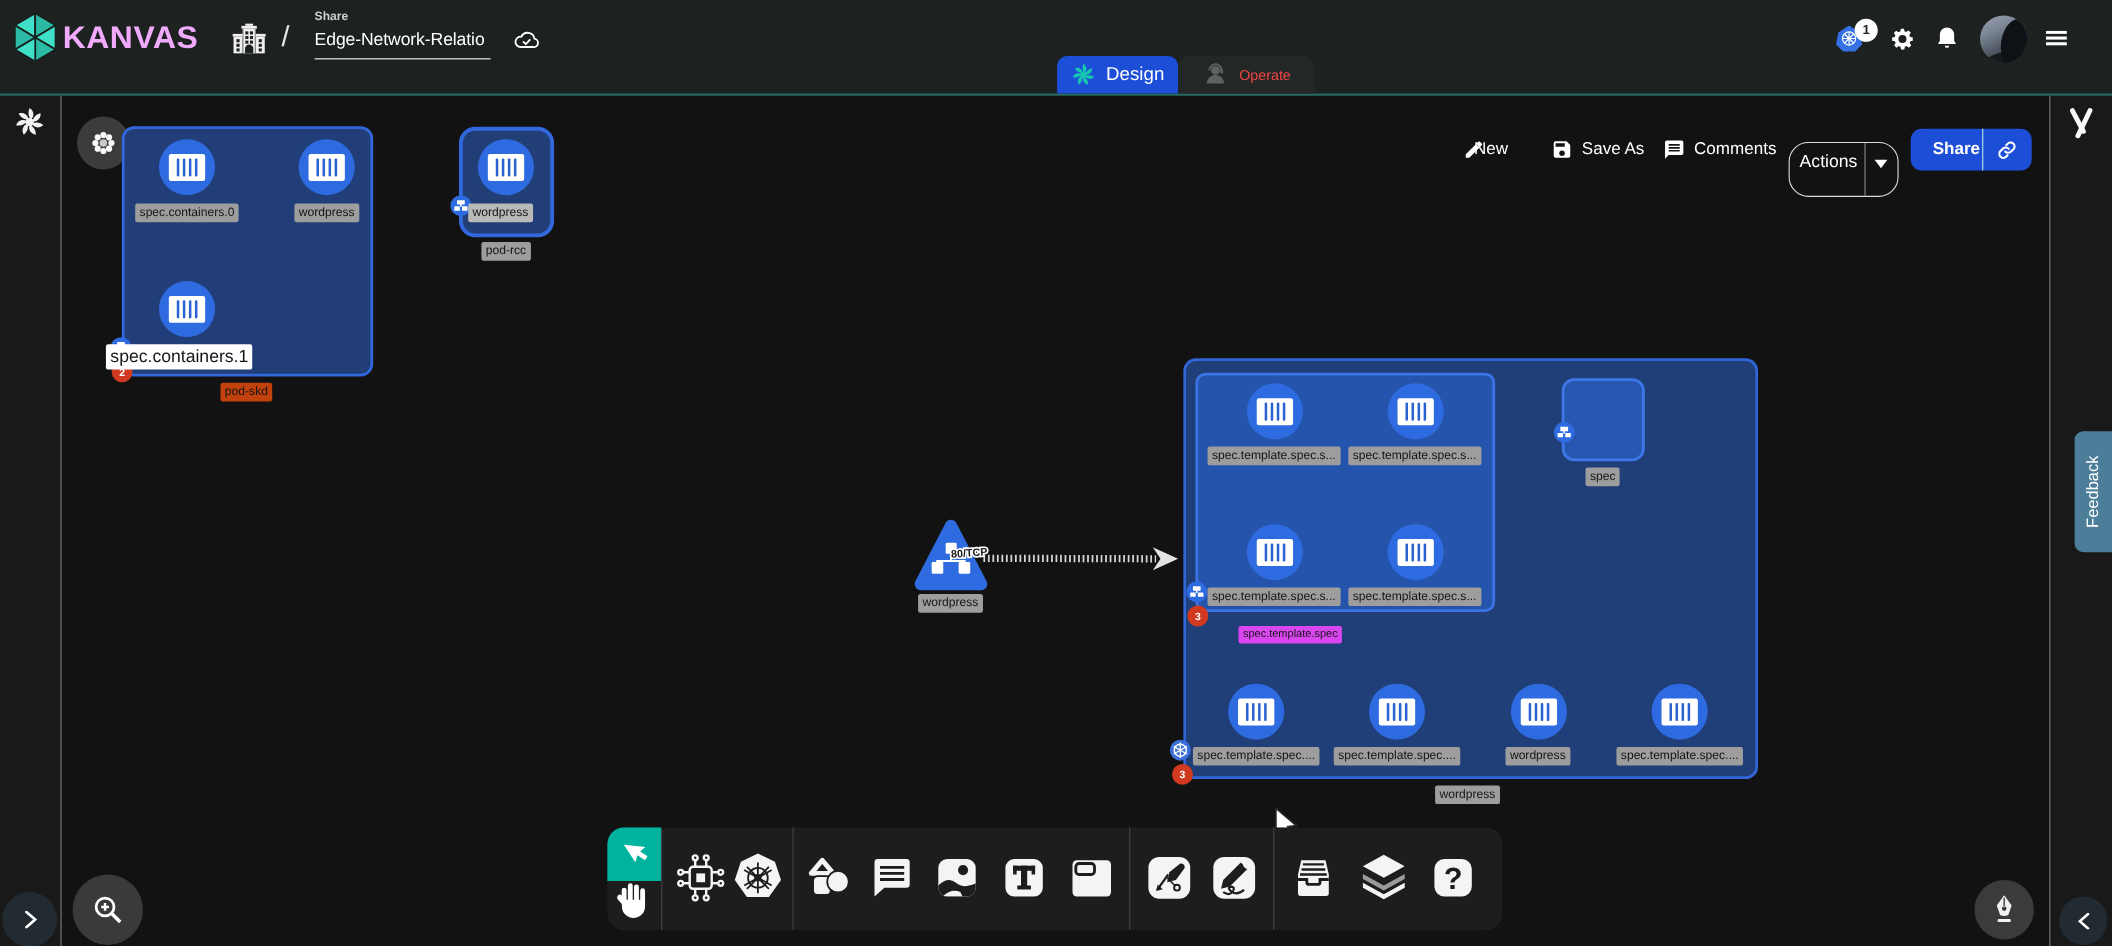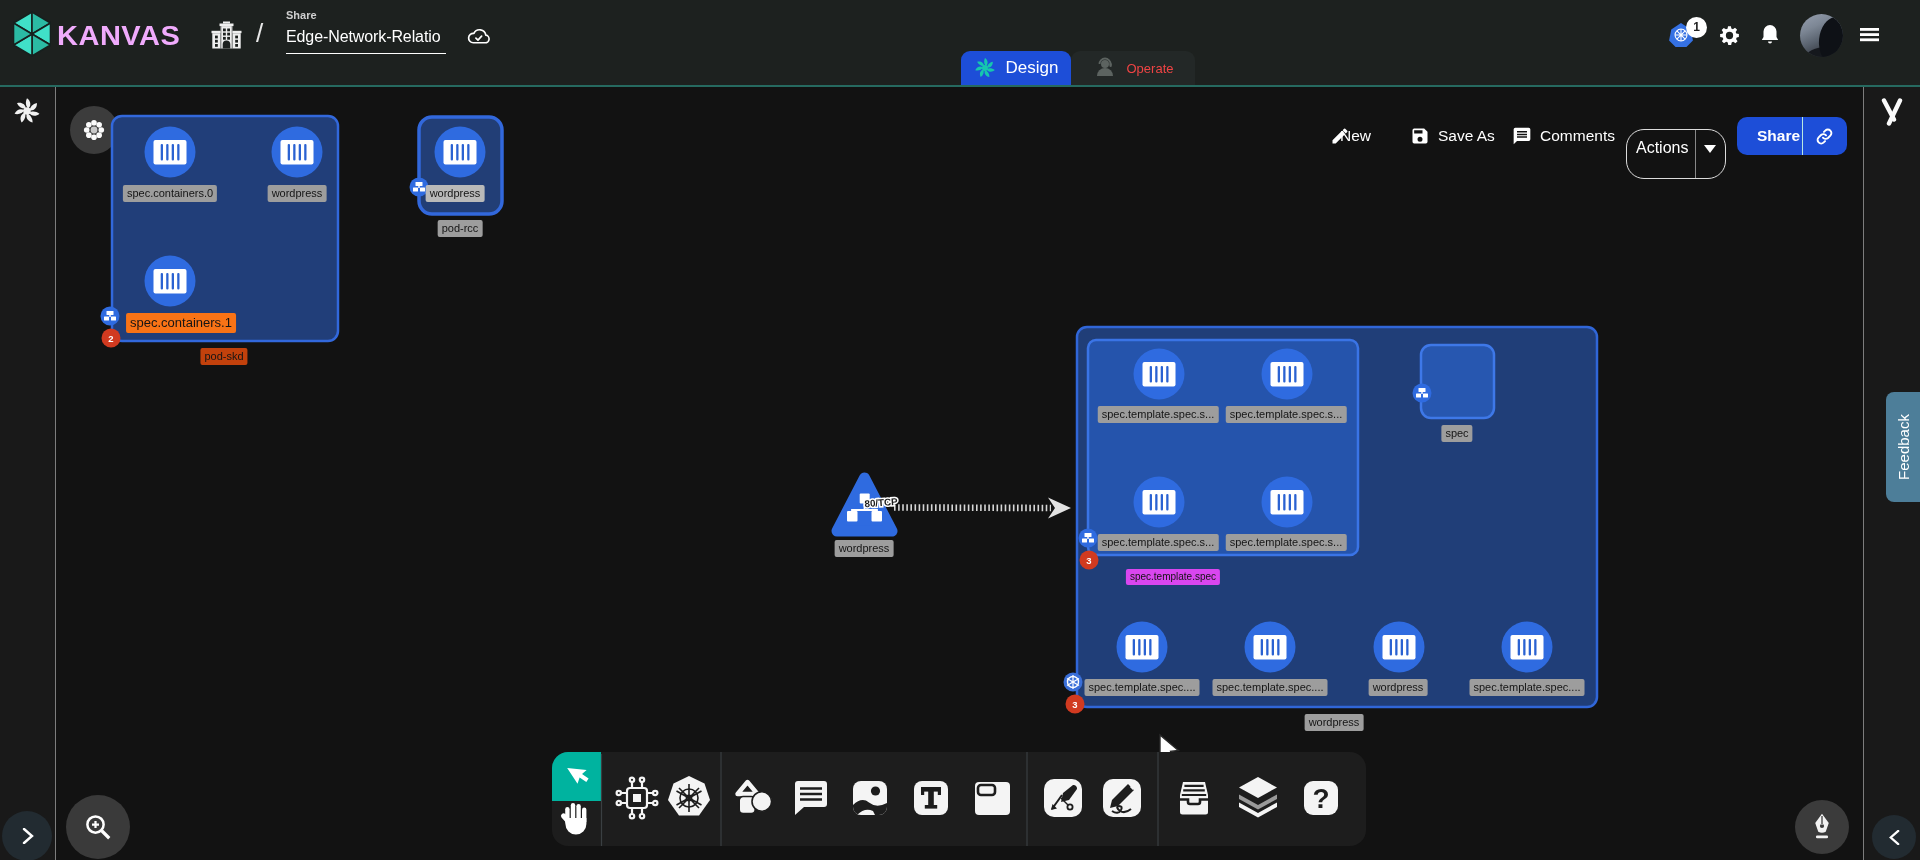--- a/index.html
+++ b/index.html
@@ -213,21 +213,21 @@
       <g transform="translate(1075,704)">
         <circle r="9.5" fill="#d13a20"></circle>
         <text y="3.5" text-anchor="middle" font-size="9.5" font-weight="bold" fill="#fff">3</text>
       </g>
       <g transform="translate(1159,735)">
         <path d="M1 0 L1 23.5 L7 18.3 L10.8 26.6 L15.4 24.4 L11.6 16.4 L19.4 15.5 Z" fill="#fff" stroke="#2a2a2a" stroke-width="1.4"></path>
       </g>
     </svg></div>
 <div class="bdg" style="left:170px;top:185px;background:#9d9d9d;font-size:11px">spec.containers.0</div>
 <div class="bdg" style="left:297px;top:185px;background:#9d9d9d;font-size:11px">wordpress</div>
-<div class="bdg" style="left:181px;top:313px;background:#f97316;font-size:13px">spec.containers.1</div>
+<div class="bdg" style="left:163px;top:313px;background:#ffffff;font-size:16px">spec.containers.1</div>
 <div class="bdg" style="left:224px;top:348px;background:#c2410c;font-size:11px">pod-skd</div>
 <div class="bdg" style="left:455px;top:185px;background:#b9b9b9;font-size:11px">wordpress</div>
 <div class="bdg" style="left:460px;top:220px;background:#9d9d9d;font-size:11px">pod-rcc</div>
 <div class="bdg" style="left:864px;top:540px;background:#9d9d9d;font-size:11px">wordpress</div>
 <div class="bdg" style="left:1158px;top:406px;background:#9d9d9d;font-size:11px">spec.template.spec.s...</div>
 <div class="bdg" style="left:1286px;top:406px;background:#9d9d9d;font-size:11px">spec.template.spec.s...</div>
 <div class="bdg" style="left:1158px;top:534px;background:#9d9d9d;font-size:11px">spec.template.spec.s...</div>
 <div class="bdg" style="left:1286px;top:534px;background:#9d9d9d;font-size:11px">spec.template.spec.s...</div>
 <div class="bdg" style="left:1173px;top:569px;background:#d946ef;font-size:10px">spec.template.spec</div>
 <div class="bdg" style="left:1457px;top:425px;background:#9d9d9d;font-size:11px">spec</div>

